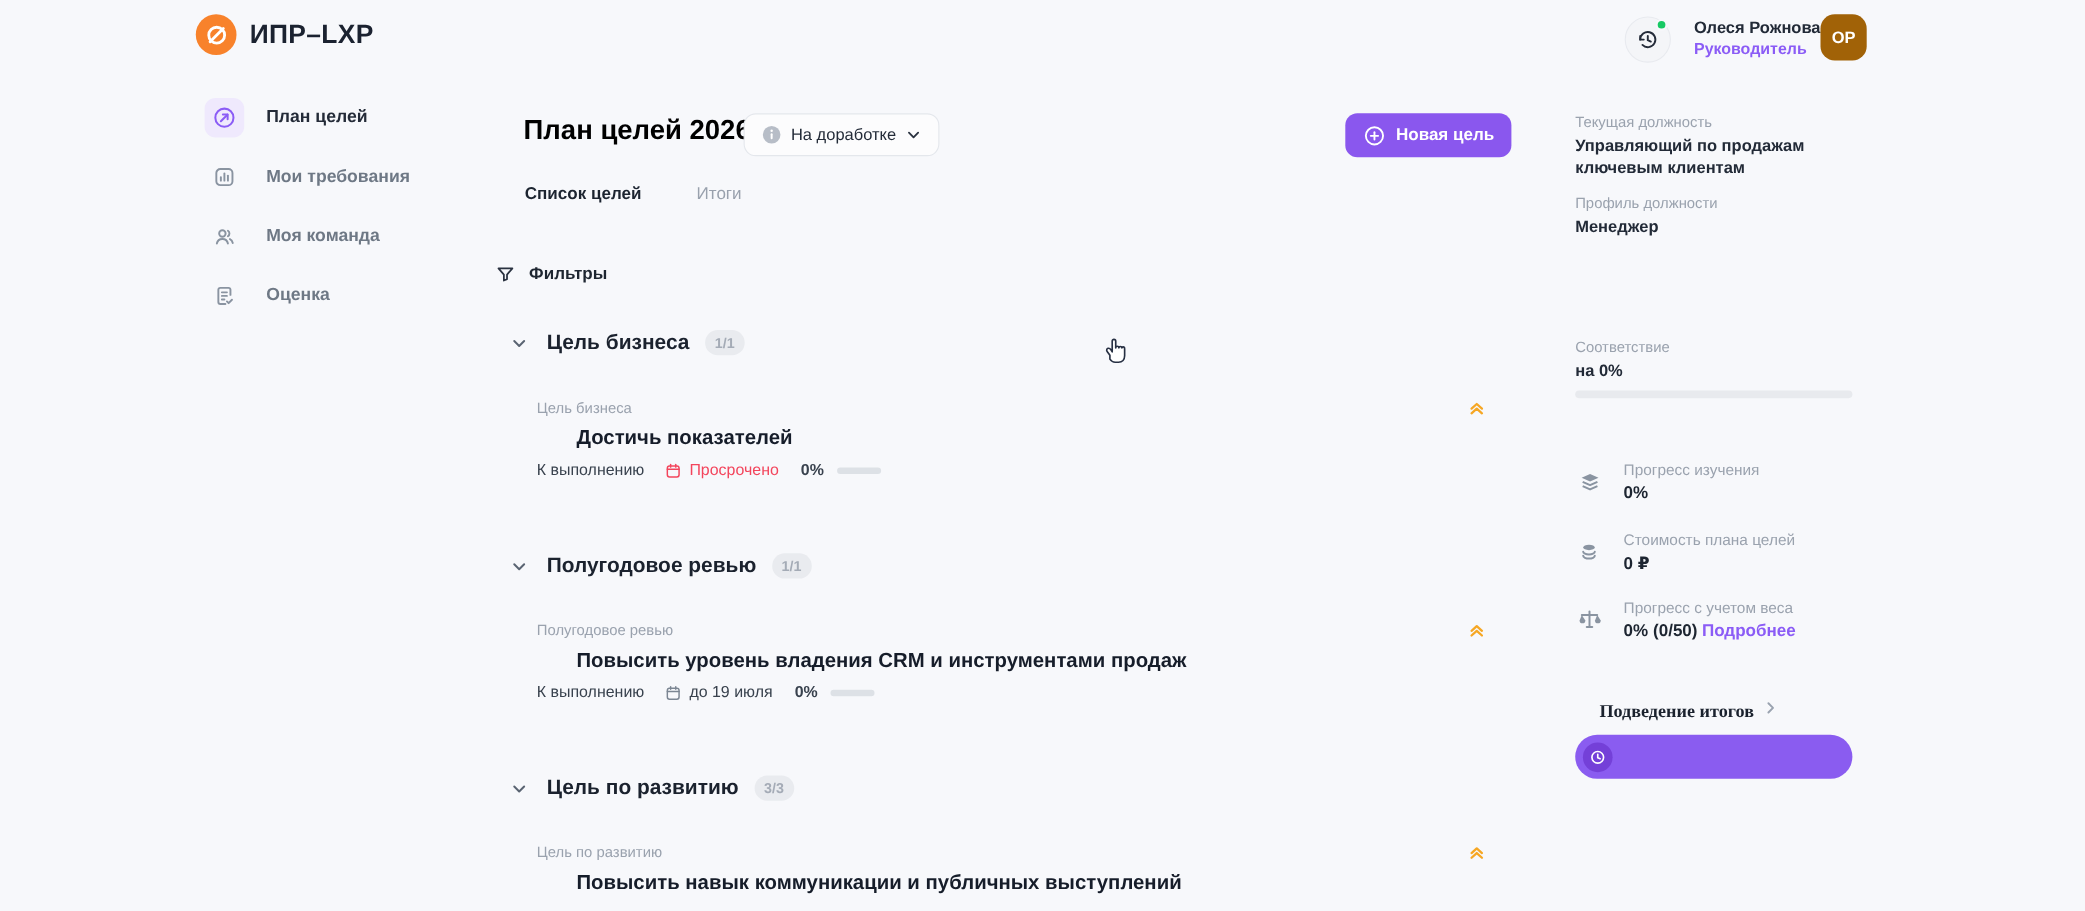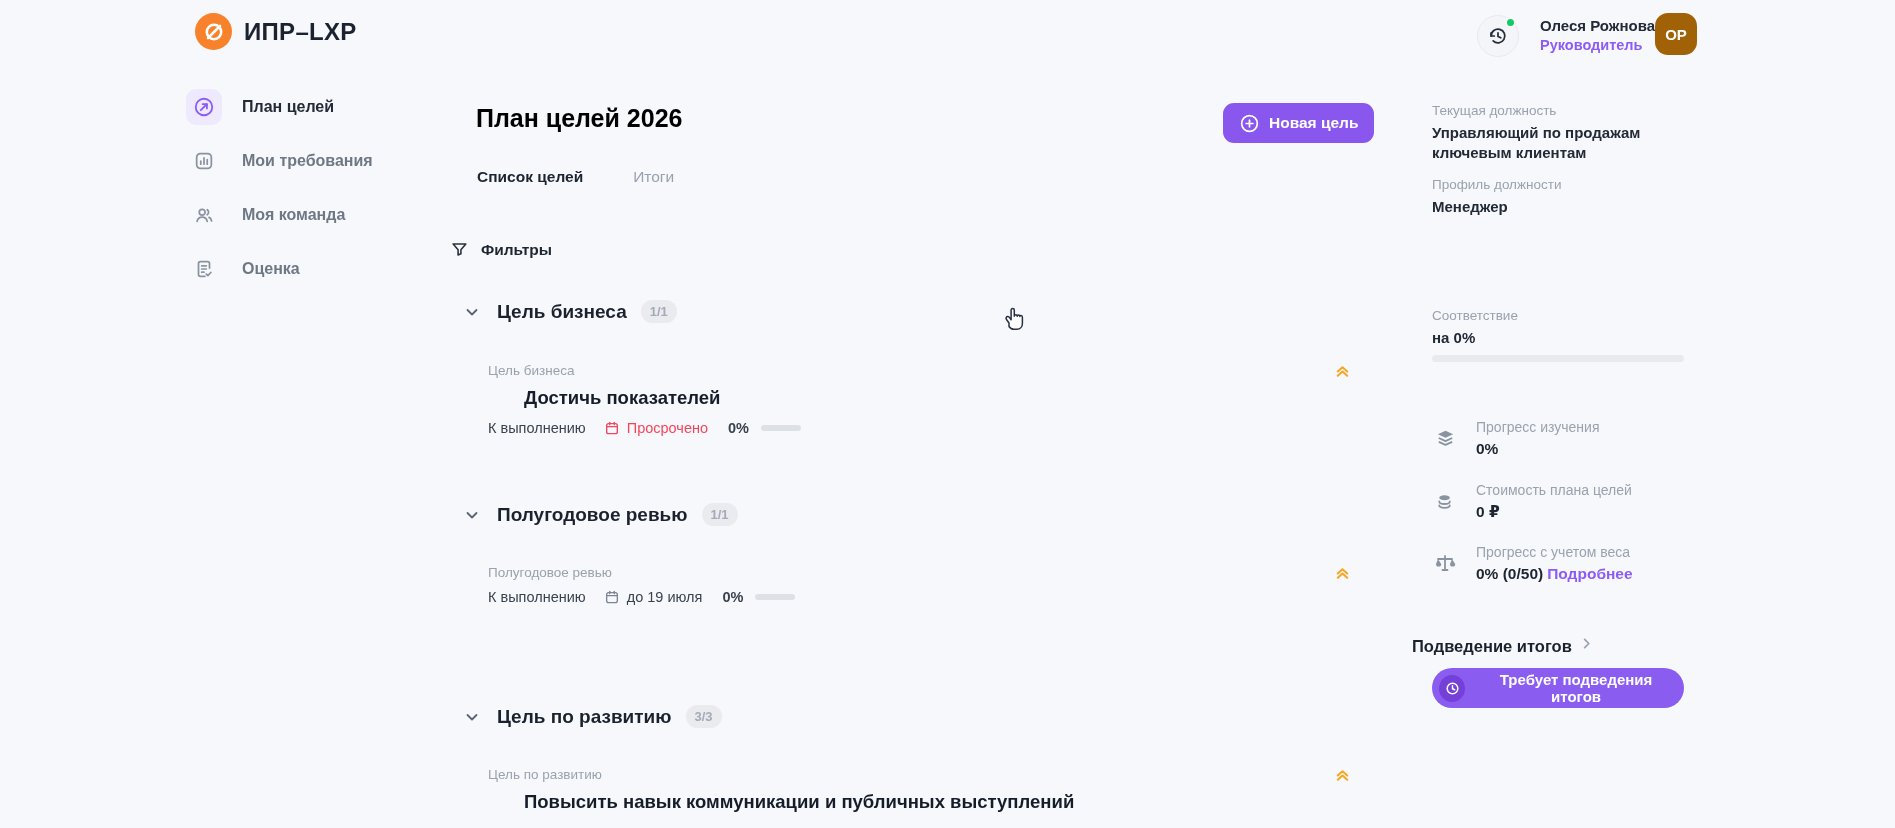--- a/index.html
+++ b/index.html
@@ -7,21 +7,21 @@
   body {
     font-family:"Liberation Sans","DejaVu Sans",sans-serif;
     background:#f7f8fb;
     color:#1c2430;
     overflow:hidden;
   }
   .app { position:relative; width:1895px; height:828px; }
   .abs { position:absolute; }
 
   
-  .logo { left:195px; top:13px; display:flex; align-items:center; gap:12px; }
+  .logo { left:178px; top:13px; display:flex; align-items:center; gap:12px; }
   .logo-badge { width:37px; height:37px; border-radius:50%; background:#f8822b; display:flex; align-items:center; justify-content:center; }
   .logo-text { font-size:24px; font-weight:700; color:#1b2230; letter-spacing:.3px; }
 
   .history-btn { left:1477px; top:15px; width:42px; height:42px; border-radius:50%; background:#f4f5f8; border:1px solid #e8eaef; display:flex; align-items:center; justify-content:center; cursor:pointer; }
   .green-dot { position:absolute; right:2px; top:1px; width:11px; height:11px; border-radius:50%; background:#17c964; border:2px solid #f7f8fb; }
 
   .user-block { left:1540px; top:17px; width:108px; text-align:left; line-height:1.25; }
   .user-name { font-size:15px; font-weight:700; color:#222a37; white-space:nowrap; }
   .user-role { font-size:14.5px; font-weight:600; color:#8b5cf6; cursor:pointer; }
   .avatar { left:1655px; top:13px; width:42px; height:42px; border-radius:13px; background:#a16207; color:#fff; font-size:15px; font-weight:700; display:flex; align-items:center; justify-content:center; cursor:pointer; }
@@ -68,21 +68,21 @@
   .rp-value { font-size:15px; font-weight:600; color:#222a37; line-height:1.3; }
   .match-track { left:1432px; top:355px; width:252px; height:7px; border-radius:4px; background:#e8eaee; overflow:hidden; }
   .match-fill { height:100%; background:#8b5cf6; }
 
   .stat-row { left:1432px; width:252px; display:flex; gap:18px; }
   .stat-ico { width:26px; height:26px; flex:0 0 26px; display:flex; align-items:center; justify-content:center; margin-top:6px; }
   .stat-label { font-size:14px; color:#9aa2ae; margin-bottom:5px; }
   .stat-value { font-size:15.5px; font-weight:700; color:#1d2531; }
   .stat-link { color:#8b5cf6; font-weight:600; cursor:pointer; margin-left:4px; }
 
-  .summary-head { left:1412px; top:637px; display:flex; align-items:flex-start; gap:8px; cursor:pointer; }
+  .summary-head { left:1454px; top:637px; display:flex; align-items:flex-start; gap:8px; cursor:pointer;font-family:Liberation Serif, serif; }
   .summary-title { font-size:16.5px; font-weight:700; color:#1b222e; }
   .summary-btn { left:1432px; top:668px; width:252px; height:40px; border:none; border-radius:20px; background:#8a5cf0; color:#fff; display:flex; align-items:center; gap:11px; padding:0 8px 0 7px; font-size:15px; font-weight:600; cursor:pointer; font-family:inherit; }
   .summary-btn .clock-wrap { width:27px; height:27px; border-radius:50%; background:#7440d8; display:flex; align-items:center; justify-content:center; }
 
   .cursor { left:1000px; top:305px; pointer-events:none; }
 </style>
 </head>
 <body>
 
 <div class="app">
@@ -155,20 +155,31 @@
         <line x1="9.5" y1="12" x2="14.5" y2="12"></line>
         <line x1="9.5" y1="15.5" x2="12" y2="15.5"></line>
         <polyline points="14.5 17.5 16.2 19.2 19.5 15.8"></polyline>
       </svg>
     </span>
     <span class="side-label">Оценка</span>
   </div>
 
   <h1 class="abs page-title">План целей 2026</h1>
 
+  <div class="abs status-pill">
+    <svg width="17" height="17" viewBox="0 0 17 17">
+      <circle cx="8.5" cy="8.5" r="8" fill="#b7bdc7"></circle>
+      <rect x="7.6" y="7.2" width="1.8" height="5.4" rx="0.9" fill="#fff"></rect>
+      <circle cx="8.5" cy="4.8" r="1.1" fill="#fff"></circle>
+    </svg>
+    <span class="status-text">На доработке</span>
+    <svg width="13" height="13" viewBox="0 0 14 14" fill="none" stroke="#2a3240" stroke-width="1.8" stroke-linecap="round" stroke-linejoin="round">
+      <polyline points="2.5 5 7 9.5 11.5 5"></polyline>
+    </svg>
+  </div>
 
   <button class="abs new-goal-btn">
     <svg width="21" height="21" viewBox="0 0 22 22" fill="none" stroke="#fff" stroke-width="1.8" stroke-linecap="round">
       <circle cx="11" cy="11" r="8.2"></circle>
       <line x1="11" y1="7.5" x2="11" y2="14.5"></line>
       <line x1="7.5" y1="11" x2="14.5" y2="11"></line>
     </svg>
     <span>Новая цель</span>
   </button>
 
@@ -220,20 +231,21 @@
   <div class="abs section-head" style="top:503px;">
     <svg width="14" height="14" viewBox="0 0 14 14" fill="none" stroke="#5a6472" stroke-width="1.8" stroke-linecap="round" stroke-linejoin="round">
       <polyline points="2.5 5 7 9.5 11.5 5"></polyline>
     </svg>
     <span class="section-title">Полугодовое ревью</span>
     <span class="count-badge">1/1</span>
   </div>
 
   <div class="abs goal-card" style="top:565px;">
     <div class="goal-cat">Полугодовое ревью</div>
+    <div class="goal-title">Повысить уровень владения CRM и инструментами продаж</div>
     <div class="goal-meta">
       <span class="meta-status">К выполнению</span>
       <span class="due">
         <svg width="16" height="16" viewBox="0 0 24 24" fill="none" stroke="#7c8693" stroke-width="2" stroke-linecap="round">
           <rect x="4" y="5.5" width="16" height="15" rx="3"></rect>
           <line x1="4" y1="10" x2="20" y2="10"></line>
           <line x1="8.5" y1="3.5" x2="8.5" y2="7"></line>
           <line x1="15.5" y1="3.5" x2="15.5" y2="7"></line>
         </svg>
         <span>до 19 июля</span>
@@ -338,21 +350,20 @@
     </svg>
   </div>
 
   <button class="abs summary-btn">
     <span class="clock-wrap">
       <svg width="15" height="15" viewBox="0 0 24 24" fill="none" stroke="#fff" stroke-width="2.4" stroke-linecap="round">
         <circle cx="12" cy="12" r="8.5"></circle>
         <polyline points="12 7.5 12 12.5 15.5 14"></polyline>
       </svg>
     </span>
-    <span>Требует подведения итогов</span>
   </button>
 
   <div class="abs cursor">
     <svg width="26" height="30" viewBox="0 0 26 30">
       <path d="M9 18 6.5 14.5c-.9-1.2-.3-2.6.9-2.9 1-.2 1.8.3 2.4 1.2l1.3 2V5.2c0-1 .7-1.7 1.6-1.7s1.6.7 1.6 1.7v6.1c0-.9.6-1.5 1.4-1.5.8 0 1.4.6 1.5 1.4 0-.7.6-1.2 1.3-1.2.8 0 1.4.6 1.4 1.4 0-.6.5-1 1.1-1 .9 0 1.4.7 1.4 1.8v6.3c0 3.2-2.1 5.8-5.5 5.8h-3.1c-2.2 0-3.6-1-4.8-2.8z" fill="#fff" stroke="#273043" stroke-width="1.5" stroke-linejoin="round"></path>
     </svg>
   </div>
 
 </div>
 

